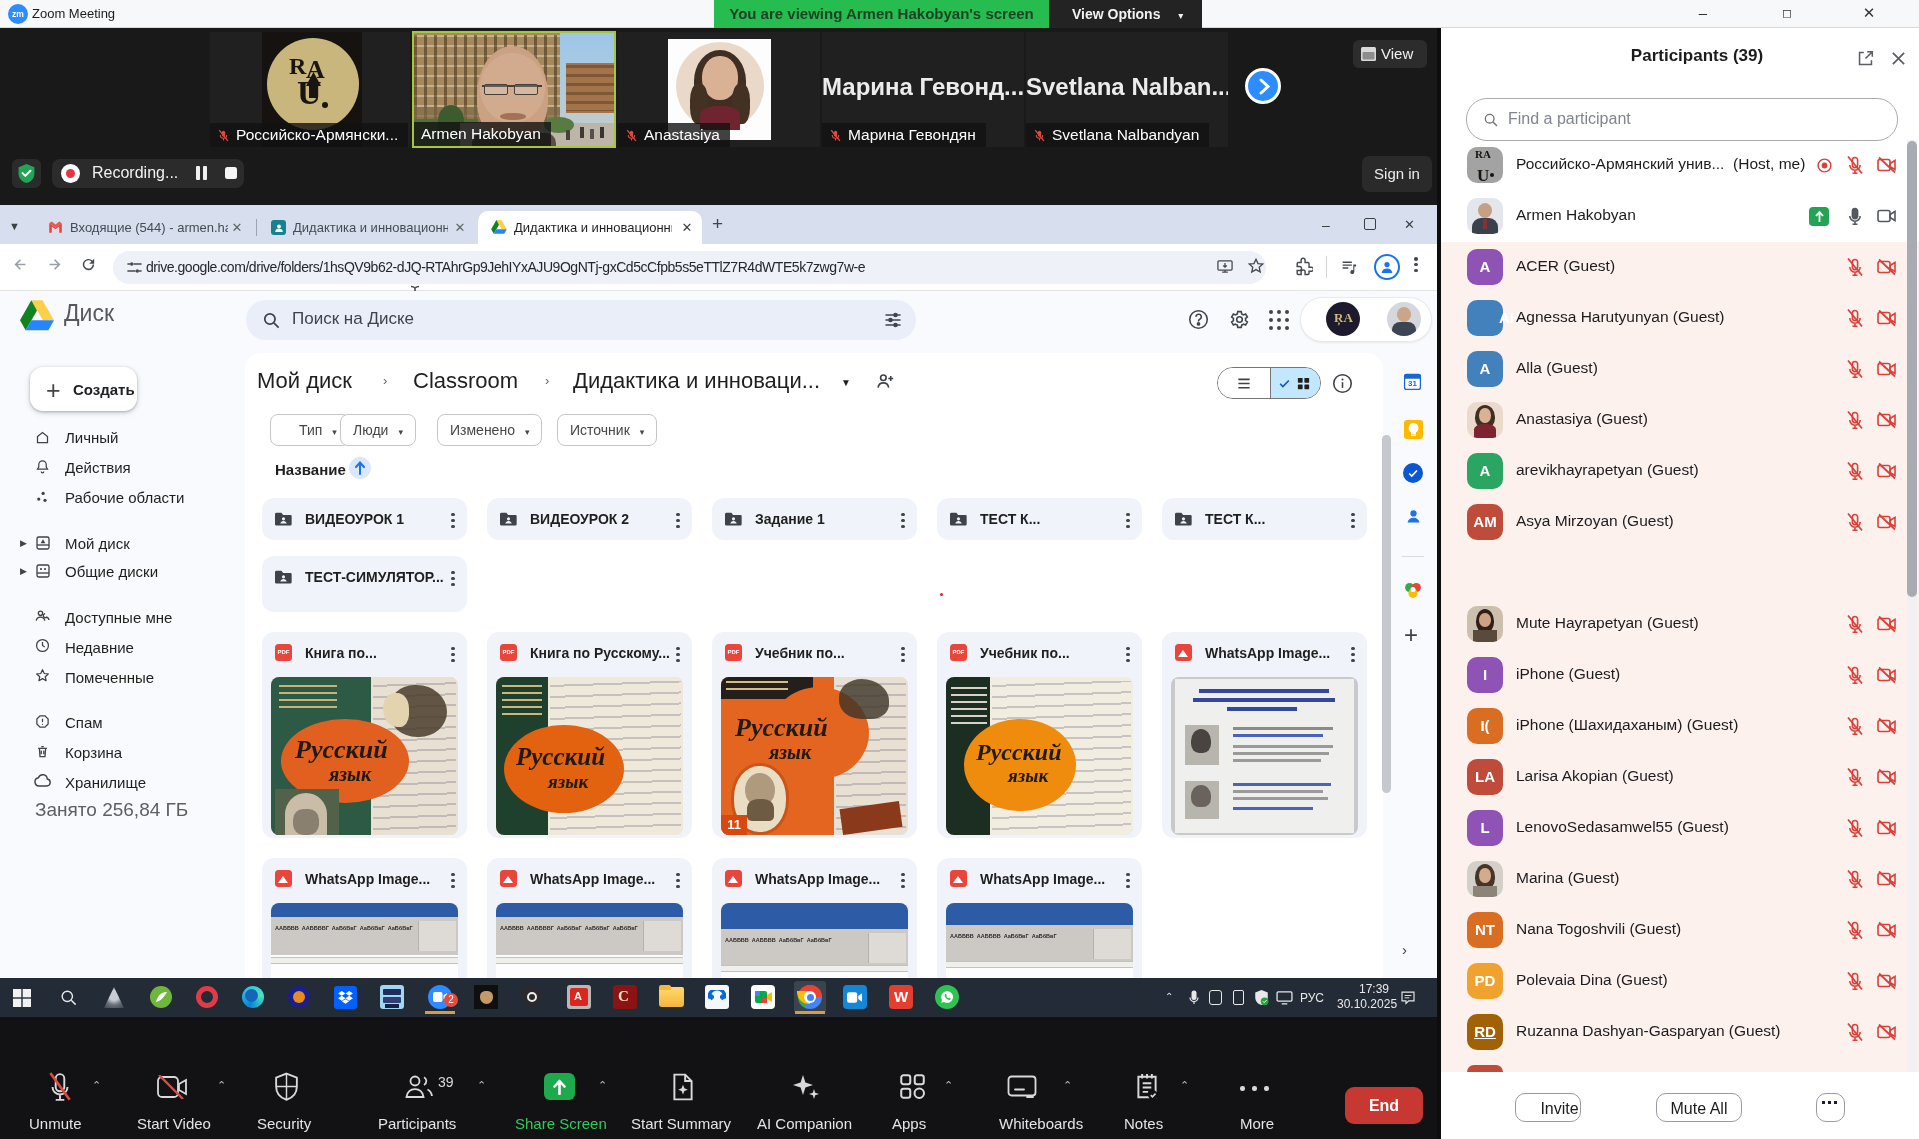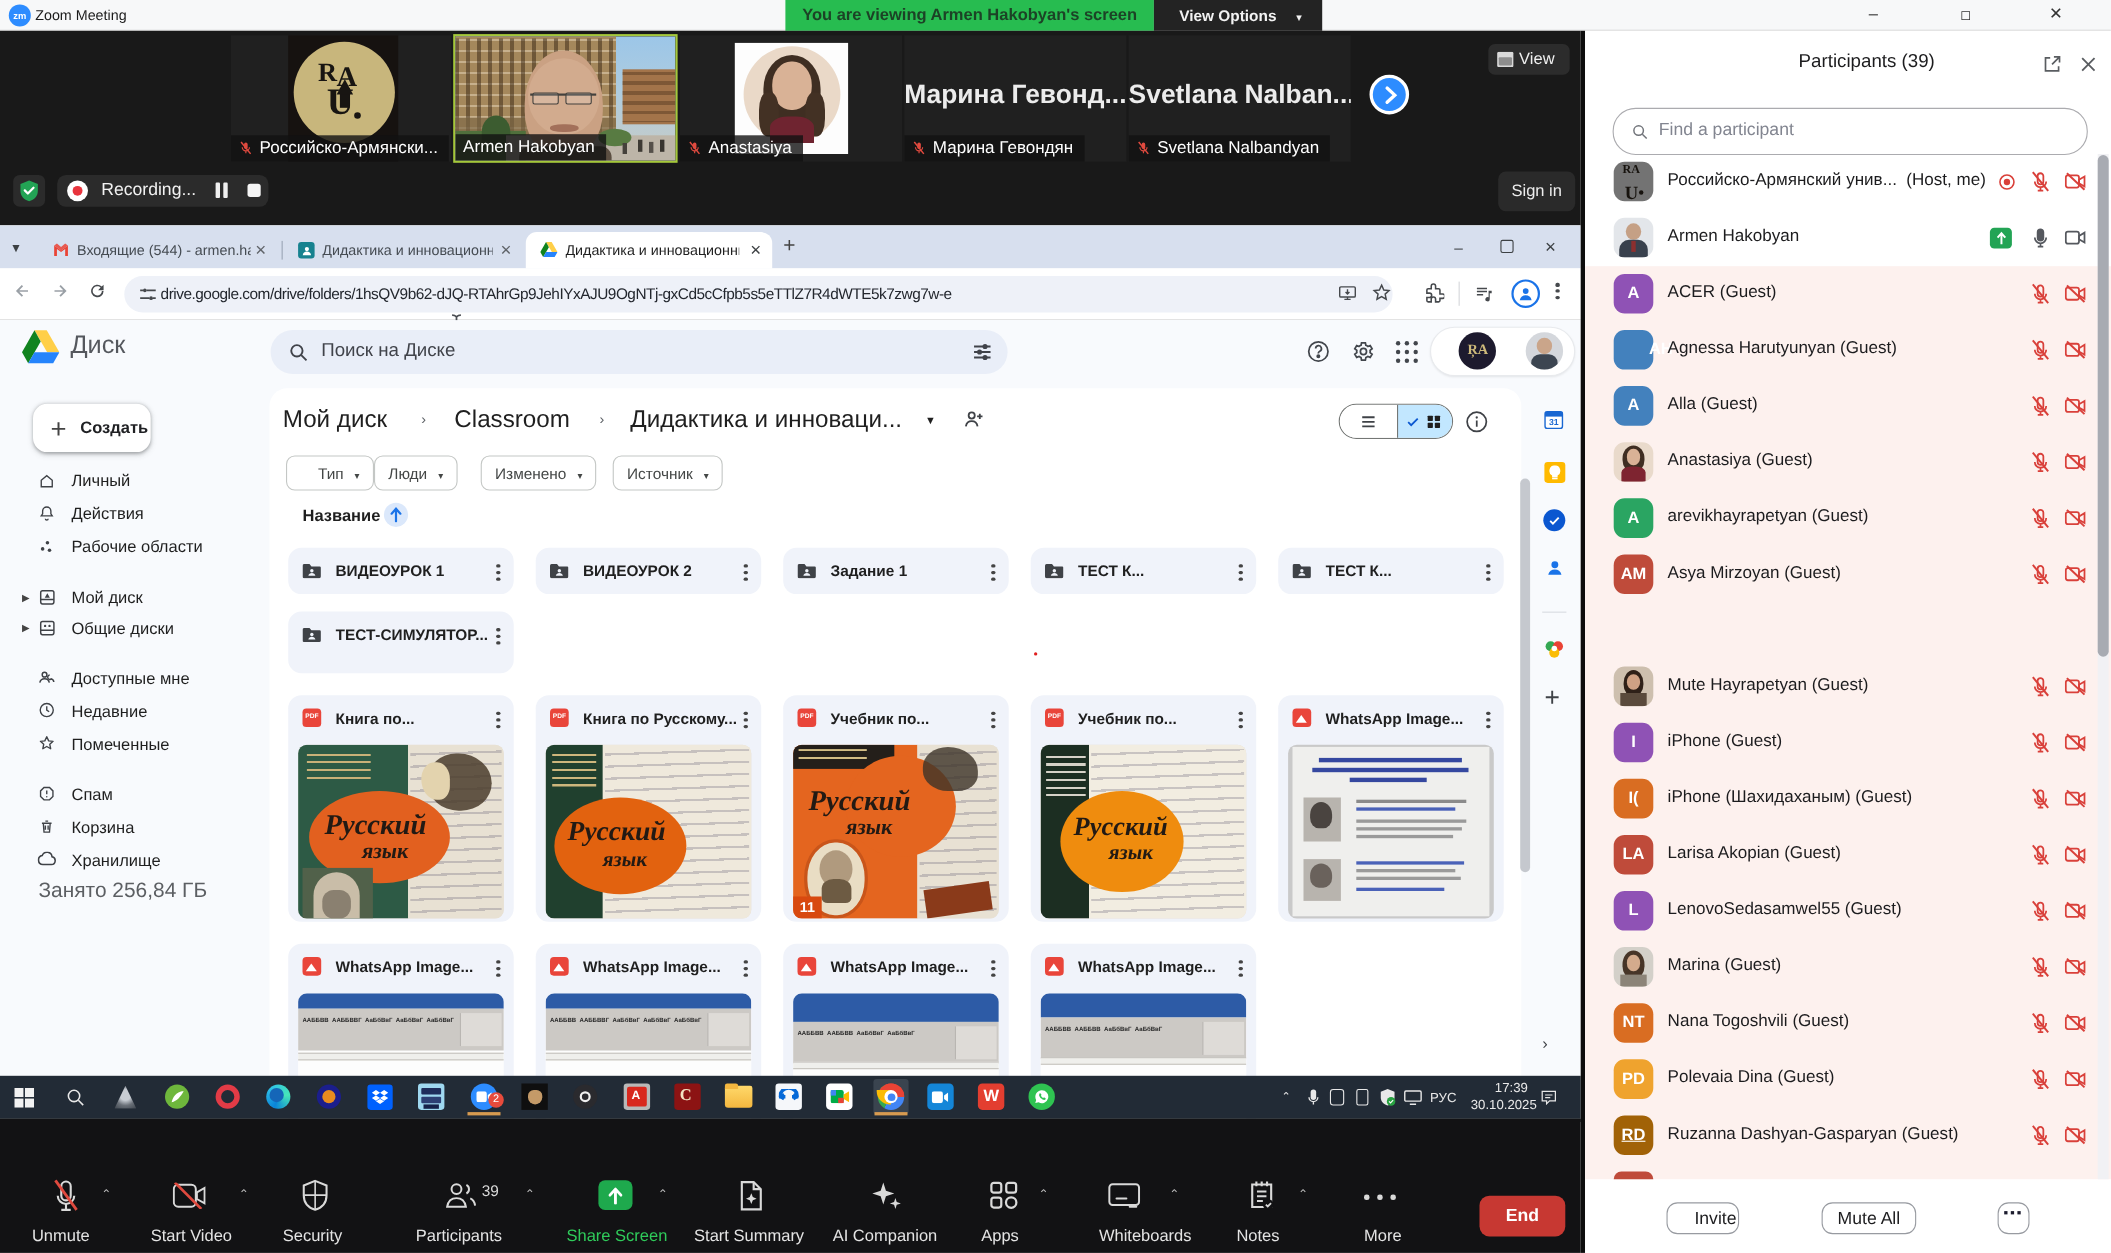--- a/index.html
+++ b/index.html
@@ -436,21 +436,21 @@
               <rect x="3" y="13.4" width="7.6" height="7.6" rx="1"></rect>
               <rect x="13.4" y="13.4" width="7.6" height="7.6" rx="1"></rect>
             </svg>
         </div>
         <svg class="abs" style="left:1087px;top:20px;" width="21" height="21" viewBox="0 0 24 24" fill="none" stroke="#3f4247" stroke-width="1.8">
             <circle cx="12" cy="12" r="10"></circle>
             <path d="M12 10.5V17"></path>
             <circle cx="12" cy="7.5" r="1.2" fill="#3f4247" stroke="none"></circle>
           </svg>
 
-        <div class="abs chip" style="left:15px;padding-left:28px;">Тип</div>
+        <div class="abs chip" style="left:25px;padding-left:28px;">Тип</div>
         <div class="abs chip" style="left:95px;">Люди</div>
         <div class="abs chip" style="left:192px;">Изменено</div>
         <div class="abs chip" style="left:312px;">Источник</div>
 
         <div class="abs" style="left:30px;top:108px;font-size:15px;font-weight:bold;color:#1f1f1f;">Название</div>
         <div class="abs" style="left:104px;top:104px;width:22px;height:22px;border-radius:50%;background:#dbe8fb;"></div>
         <svg class="abs" style="left:109px;top:108px;" width="12" height="14" viewBox="0 0 12 14">
             <path d="M6 13V2M2 6l4-4.5L10 6" stroke="#1a73e8" stroke-width="2" fill="none" stroke-linecap="round"></path>
           </svg>
 
@@ -966,39 +966,39 @@
             <path d="M4.8 10a5.2 5.2 0 0 0 10.4 0M10 15.2v3M7.5 18.2h5" fill="none" stroke-width="1.6"></path>
             <line x1="3" y1="1.5" x2="17" y2="18.5" stroke-width="1.8"></line>
           </g>
         <g id="gcamoff">
             <rect x="1" y="4.5" width="12" height="11" rx="2" fill="none" stroke-width="1.6"></rect>
             <path d="M13 8.5l5-3v9l-5-3z" fill="none" stroke-width="1.6"></path>
             <line x1="2" y1="2.5" x2="18" y2="17.5" stroke-width="1.8"></line>
           </g>
       </defs>
     </svg>
-    <div class="abs" style="left:0;top:18px;width:478px;text-align:center;font-size:17px;font-weight:normal;color:#1c1c1e;padding-left:34px;">Participants (39)</div>
+    <div class="abs" style="left:0;top:18px;width:478px;text-align:center;font-size:17px;font-weight:bold;color:#1c1c1e;padding-left:34px;">Participants (39)</div>
     <svg class="abs" style="left:416px;top:22px;" width="17" height="17" viewBox="0 0 20 20" fill="none" stroke="#5a5d61" stroke-width="1.8">
         <path d="M8 3H3v14h14v-5"></path>
         <path d="M12 2h6v6M18 2l-8 8"></path>
       </svg>
     <svg class="abs" style="left:450px;top:23px;" width="15" height="15" viewBox="0 0 16 16" stroke="#5a5d61" stroke-width="1.8">
         <path d="M2 2l12 12M14 2L2 14"></path>
       </svg>
     <div class="abs" style="left:25px;top:70px;width:432px;height:43px;border:1px solid #ababaf;border-radius:21px;"></div>
     <svg class="abs" style="left:42px;top:84px;" width="16" height="16" viewBox="0 0 24 24" fill="none" stroke="#707379" stroke-width="2">
         <circle cx="10" cy="10" r="6.5"></circle>
         <path d="M15 15l6 6"></path>
       </svg>
     <div class="abs" style="left:67px;top:82px;font-size:16px;color:#828590;">Find a participant</div>
 
     <div class="abs" style="left:0;top:214px;width:478px;height:830px;background:#fdf1ee;"></div>
 
     <div class="abs prow" style="top:112px;">
-      <div class="pav" style="background:#737373;overflow:hidden;">
+      <div class="pav" style="background:#a3a3a3;overflow:hidden;">
           <span style="position:absolute;left:8px;top:2px;color:#17130e;font-family:'Liberation Serif';font-weight:bold;font-size:11px;line-height:11px;">RA</span>
           <span style="position:absolute;left:10px;top:11px;color:#17130e;font-family:'Liberation Serif';font-weight:bold;font-size:17px;">U</span>
           <i style="position:absolute;left:23px;top:26px;width:4px;height:4px;border-radius:50%;background:#17130e;"></i>
         </div>
       <div class="pname">Российско-Армянский унив...&nbsp;&nbsp;(Host, me)</div>
       <svg class="abs" style="left:375px;top:17px;" width="17" height="17" viewBox="0 0 20 20">
           <circle cx="10" cy="10" r="7.5" fill="none" stroke="#d9403a" stroke-width="1.7"></circle>
           <circle cx="10" cy="10" r="3.4" fill="#d9403a"></circle>
         </svg>
       <svg class="abs" style="left:404px;top:15px;" width="20" height="20" viewBox="0 0 20 20" stroke="#d9403a">

